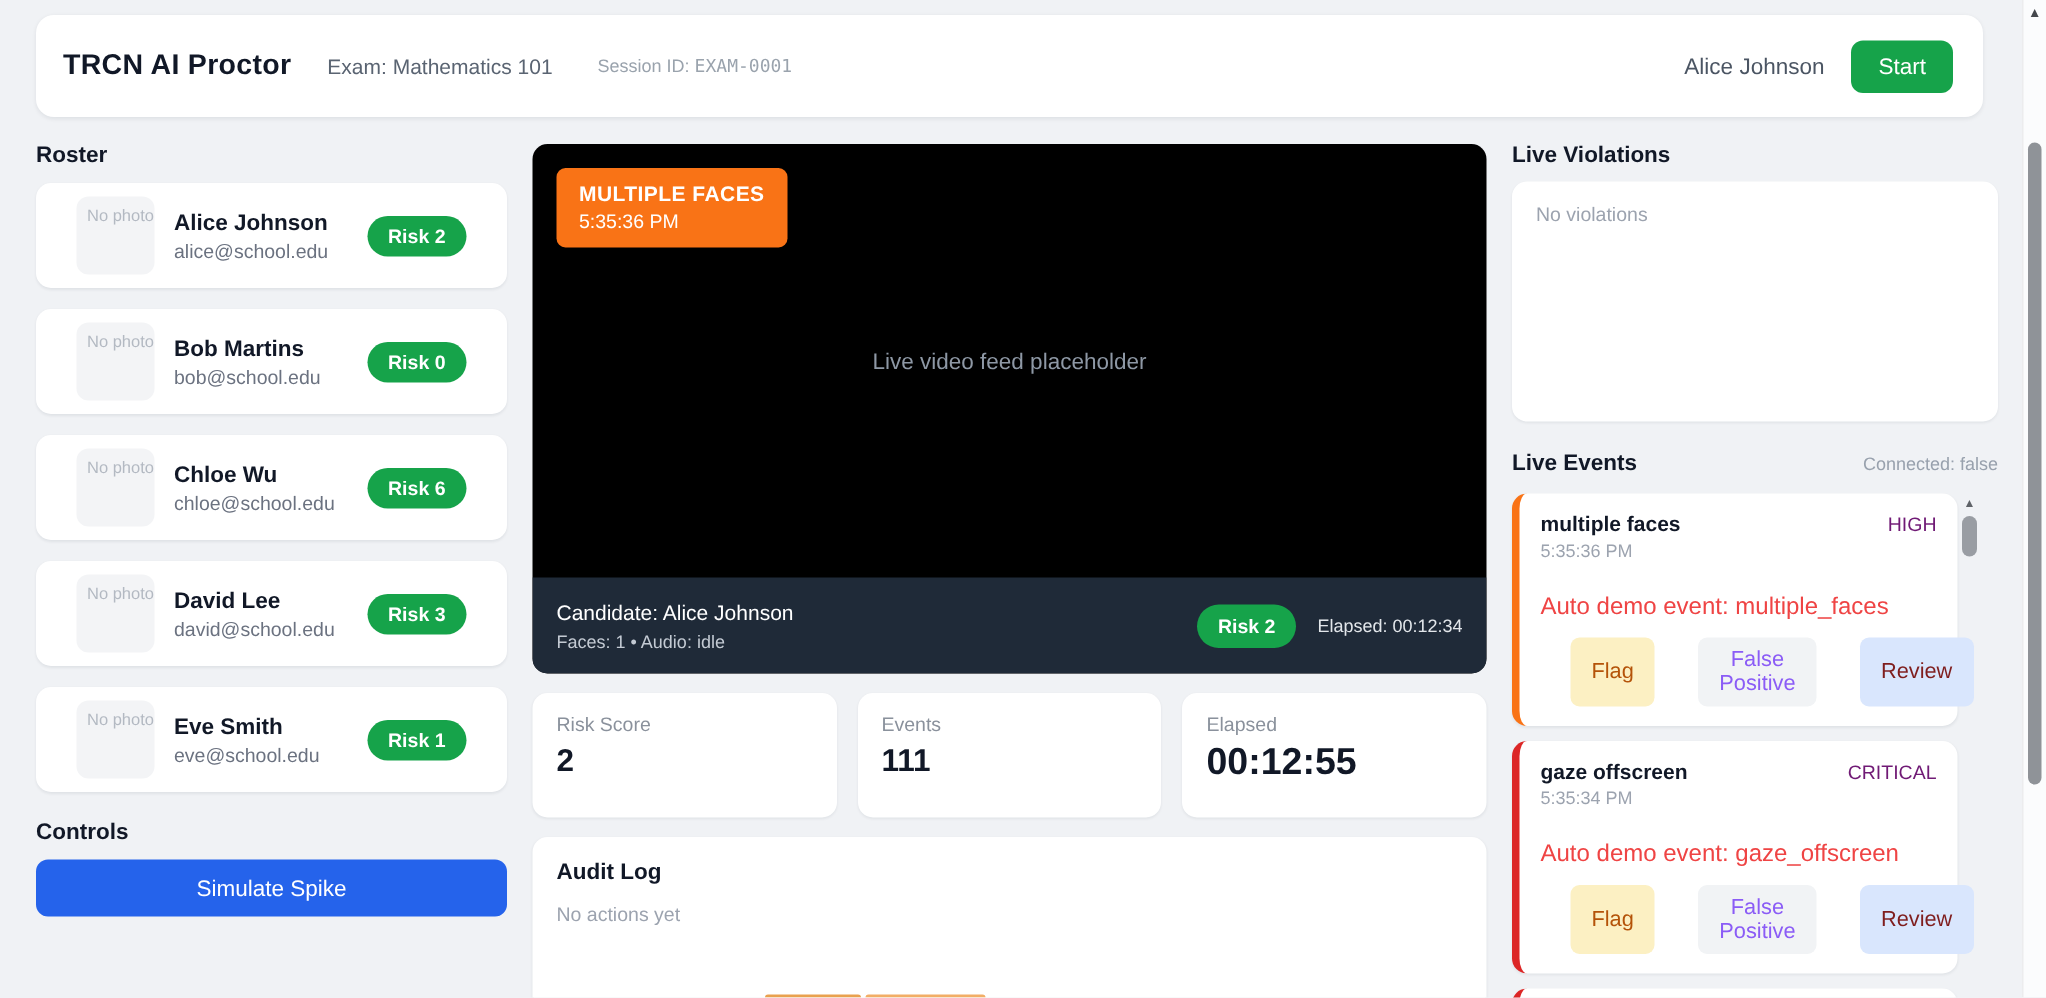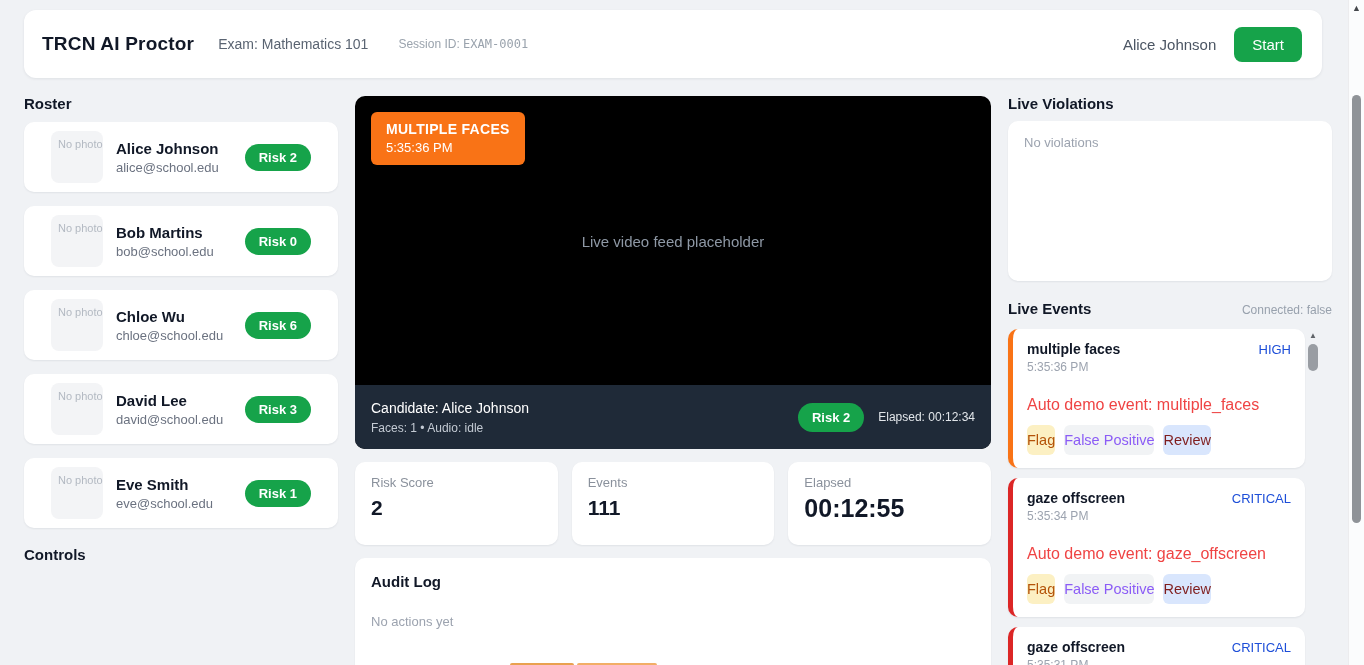--- a/index.html
+++ b/index.html
@@ -104,45 +104,45 @@
   }
   .stat-label { font-size:13px; color:#8a919c; }
   .stat-value { font-size:21px; font-weight:700; margin-top:6px; }
   .stat-value.large { font-size:25px; margin-top:4px; }
 
   
   .audit-card {
     margin-top:13px; background:#fff; border-radius:10px;
     box-shadow:0 1px 2px rgba(16,24,40,.07); padding:16px; height:160px;
   }
-  .audit-empty { font-size:13px; color:#9ca3af; margin-top:24px; }
+  .audit-empty { font-size:13px; color:#9ca3af; margin-top:12px; }
 
   
   .violations-card {
     margin-top:9px; background:#fff; border-radius:10px;
     box-shadow:0 1px 2px rgba(16,24,40,.07); height:160px; padding:14px 16px;
   }
   .violations-empty { font-size:13px; color:#9ca3af; }
   .events-heading-row { margin-top:20px; display:flex; align-items:baseline; }
   .connected-status { margin-left:auto; font-size:12px; color:#98a1ad; }
   .events-list { margin-top:12px; position:relative; }
   .event-card {
     width:297px; background:#fff; border-radius:10px; box-shadow:0 1px 2px rgba(16,24,40,.07);
     border-left:5px solid #f97316; padding:12px 14px 13px; margin-bottom:10px;
   }
   .event-card.critical { border-left-color:#dc2626; }
   .event-head { display:flex; align-items:baseline; }
   .event-title { font-size:14px; font-weight:700; }
-  .event-severity { margin-left:auto; font-size:13px; color:#1d4ed8; font-weight:500; }
+  .event-severity { margin-left:auto; font-size:13px; color:#701a75; font-weight:500; }
   .event-time { font-size:12px; color:#9ca3af; margin-top:3px; }
   .event-desc { font-size:16px; color:#ef4444; margin-top:22px; }
   .event-actions { display:flex; gap:9px; margin-top:11px; }
   .btn-flag, .btn-fp, .btn-review {
     border:none; border-radius:6px; font-size:14.5px; font-family:inherit;
-    padding:7px 0; cursor:pointer;
+    padding:7px 14px; cursor:pointer;margin-left:20px;
   }
   .btn-flag   { background:#fcf0c3; color:#b45309; }
   .btn-fp     { background:#f1f3f5; color:#8b5cf6; }
   .btn-review { background:#d9e6fd; color:#7f1d1d; }
 
   
   .events-scrollbar { position:absolute; top:2px; right:13px; width:12px; }
   .events-scroll-arrow { color:#5f6368; font-size:8px; text-align:center; line-height:10px; }
   .events-scroll-thumb { width:10px; height:27px; background:#999da3; border-radius:5px; margin:3px auto 0; }
 
@@ -226,20 +226,21 @@
           <div class="roster-info">
             <div class="roster-name">Eve Smith</div>
             <div class="roster-email">eve@school.edu</div>
           </div>
           <div class="risk-pill">Risk 1</div>
         </div>
       </div>
 
       <div class="controls-section">
         <div class="section-heading">Controls</div>
+        <button class="btn-simulate">Simulate Spike</button>
       </div>
     </div>
 
     <div class="col-center">
       <div class="video-box">
         <div class="alert-badge">
           <div class="alert-title">MULTIPLE FACES</div>
           <div class="alert-time">5:35:36 PM</div>
         </div>
         <div class="video-placeholder">Live video feed placeholder</div>

